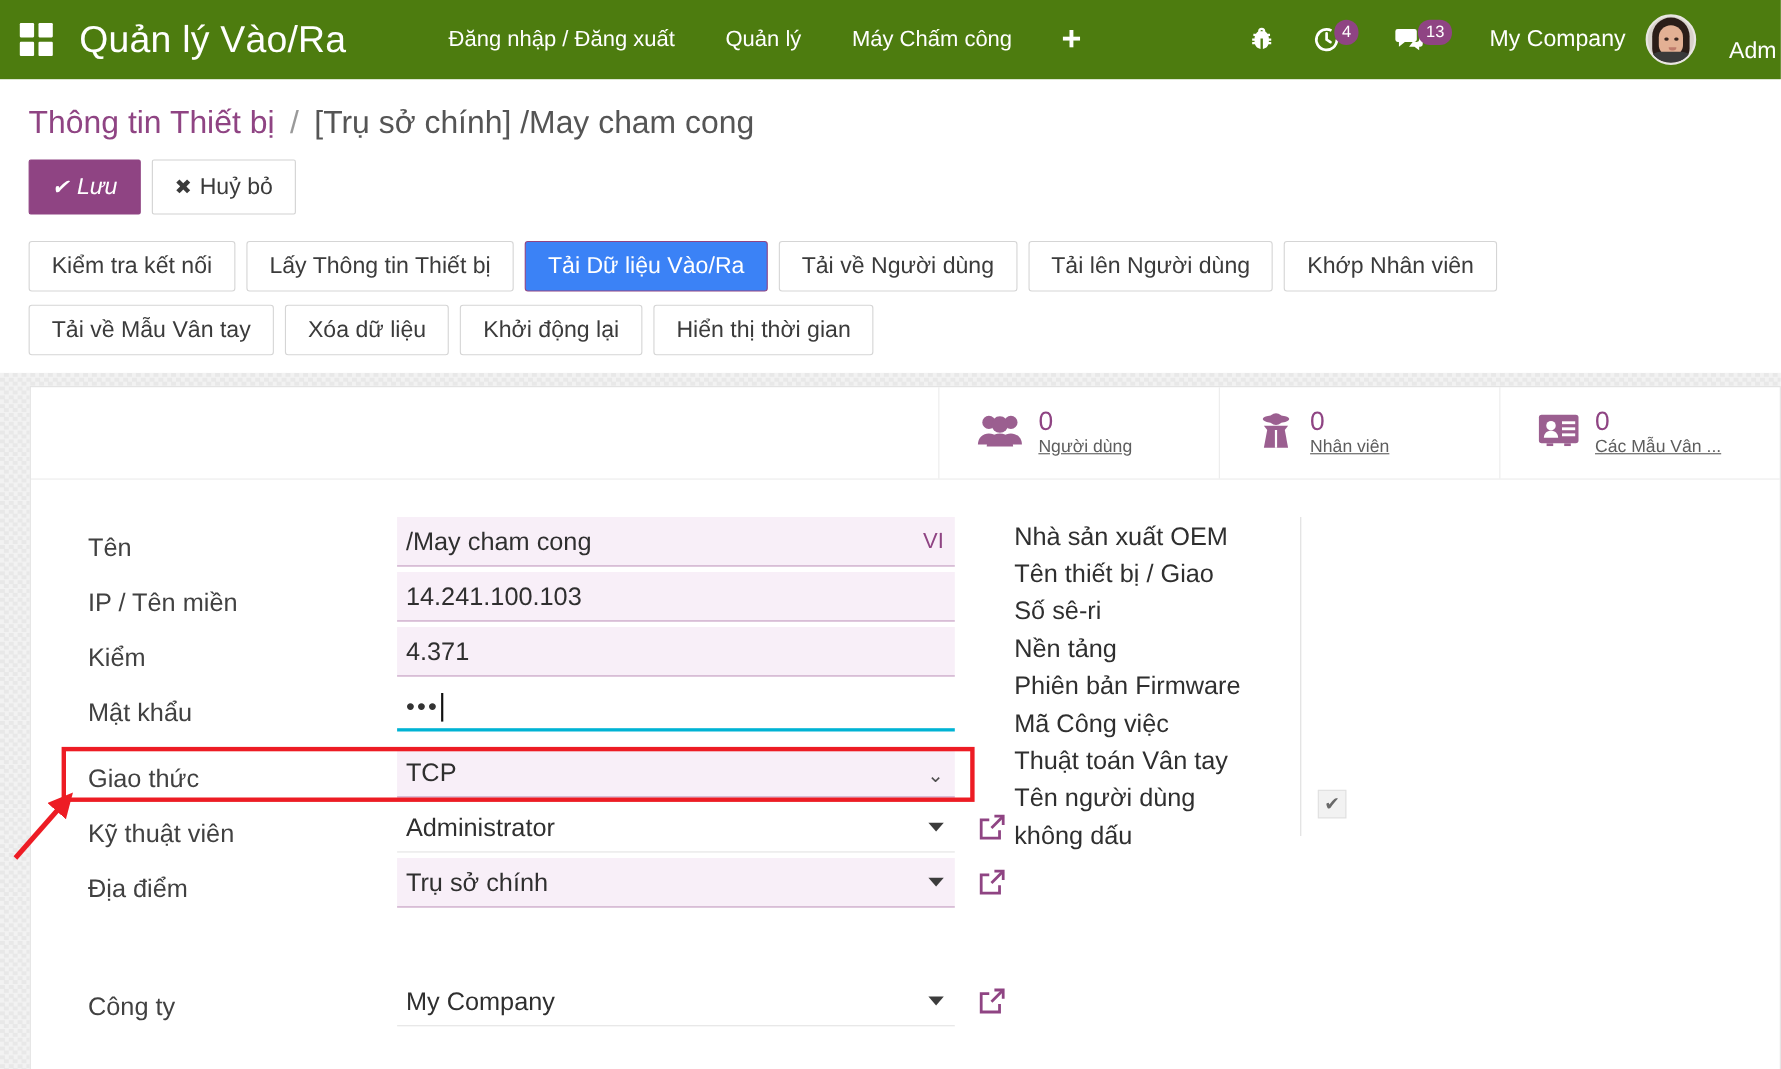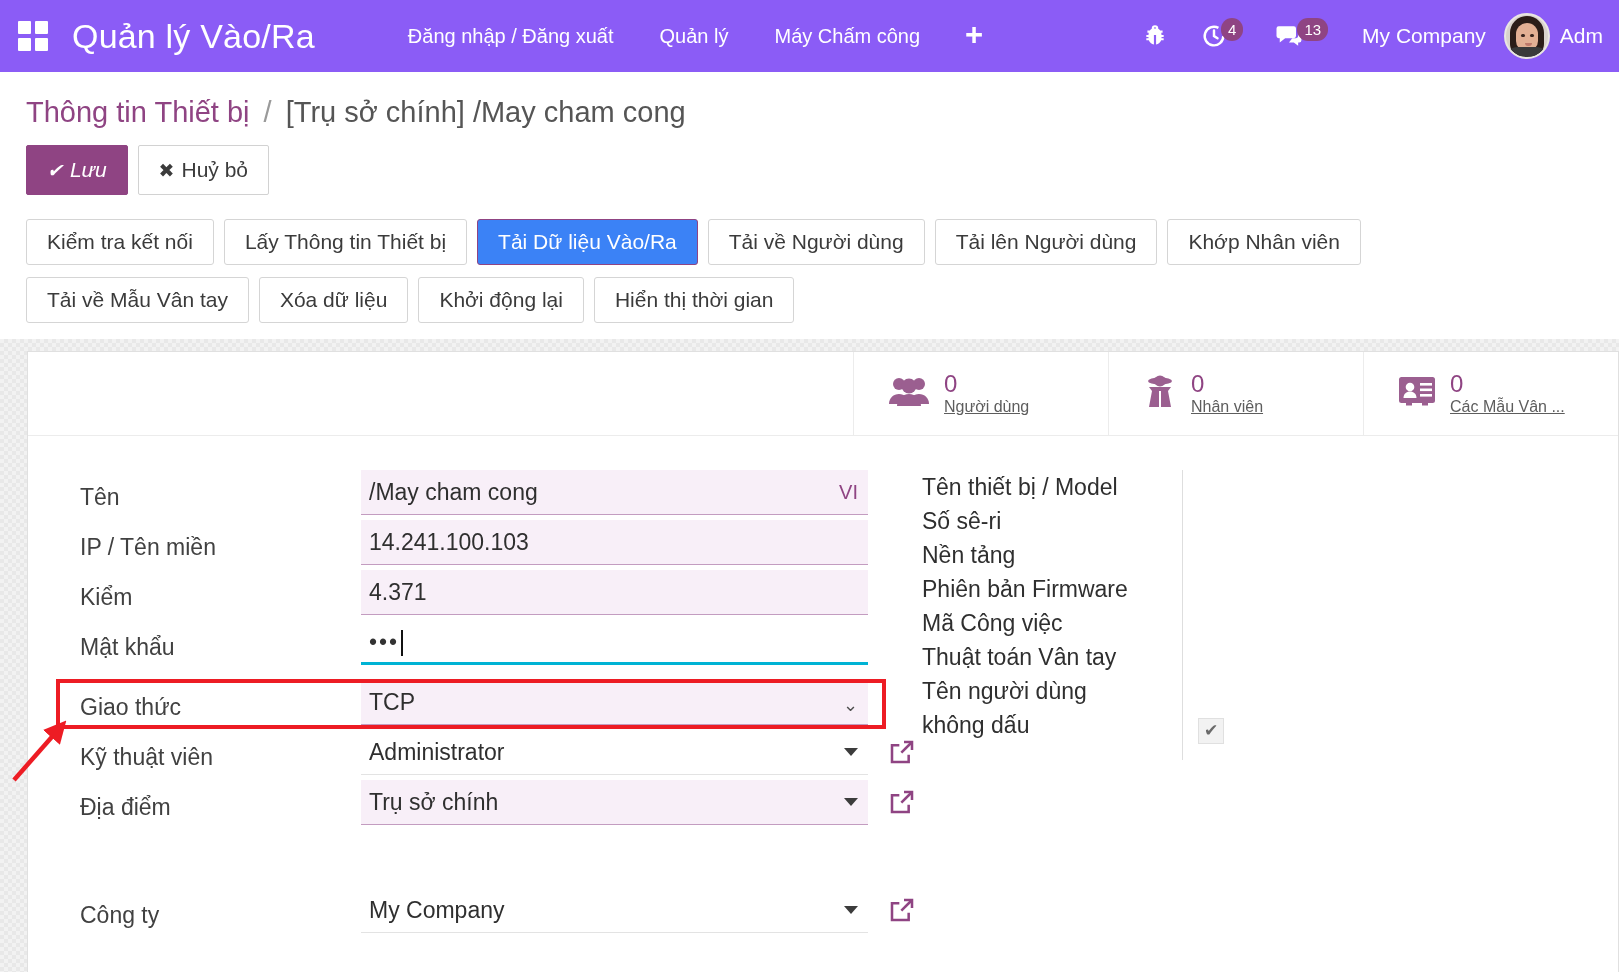--- a/index.html
+++ b/index.html
@@ -7,21 +7,21 @@
   html, body {
     width: 1619px; height: 972px;
     font-family: "Liberation Sans", sans-serif;
     background: #ffffff;
     overflow: hidden;
   }
 
   
   #navbar {
     height: 72px;
-    background: #8b5cf6;
+    background: #4d7c0f;
     display: flex;
     align-items: center;
     color: #ffffff;
     padding: 0 0 0 18px;
     position: relative;
   }
   #navbar .apps-grid {
     width: 30px; height: 30px;
     display: grid;
     grid-template-columns: 13px 13px;
@@ -72,21 +72,21 @@
     margin-left: -7px;
     margin-top: -14px;
     font-weight: 400;
   }
   .company-name {
     font-size: 21px;
     padding: 0 18px;
     white-space: nowrap;
     cursor: pointer;
   }
-  .avatar-wrap { display: flex; align-items: center; padding-right: 16px; cursor: pointer; }
+  .avatar-wrap { display: flex; align-items: flex-end; padding-right: 4px; cursor: pointer; gap: 20px; }
   .avatar {
     width: 46px; height: 46px; border-radius: 50%;
     overflow: hidden; background: #d9d2cc; position: relative;
     border: 2px solid #e9e6e2;
     flex: 0 0 auto;
   }
   
   .avatar .hair {
     position: absolute; left: 4px; top: 1px; width: 34px; height: 40px;
     background: #2b1d18; border-radius: 17px 17px 12px 12px;
@@ -557,21 +557,22 @@
               </span>
             </div>
           </div>
         </div>
 
       </div>
 
       <div class="col-right">
         <div class="rcol-divider"></div>
 
-        <div class="rlabel">Tên thiết bị / Model</div>
+        <div class="rlabel">Nhà sản xuất OEM</div>
+        <div class="rlabel">Tên thiết bị / Giao</div>
         <div class="rlabel">Số sê-ri</div>
         <div class="rlabel">Nền tảng</div>
         <div class="rlabel">Phiên bản Firmware</div>
         <div class="rlabel">Mã Công việc</div>
         <div class="rlabel">Thuật toán Vân tay</div>
         <div class="rlabel">Tên người dùng</div>
         <div class="rlabel">không dấu</div>
 
         <div class="rcheck">✔</div>
       </div>

